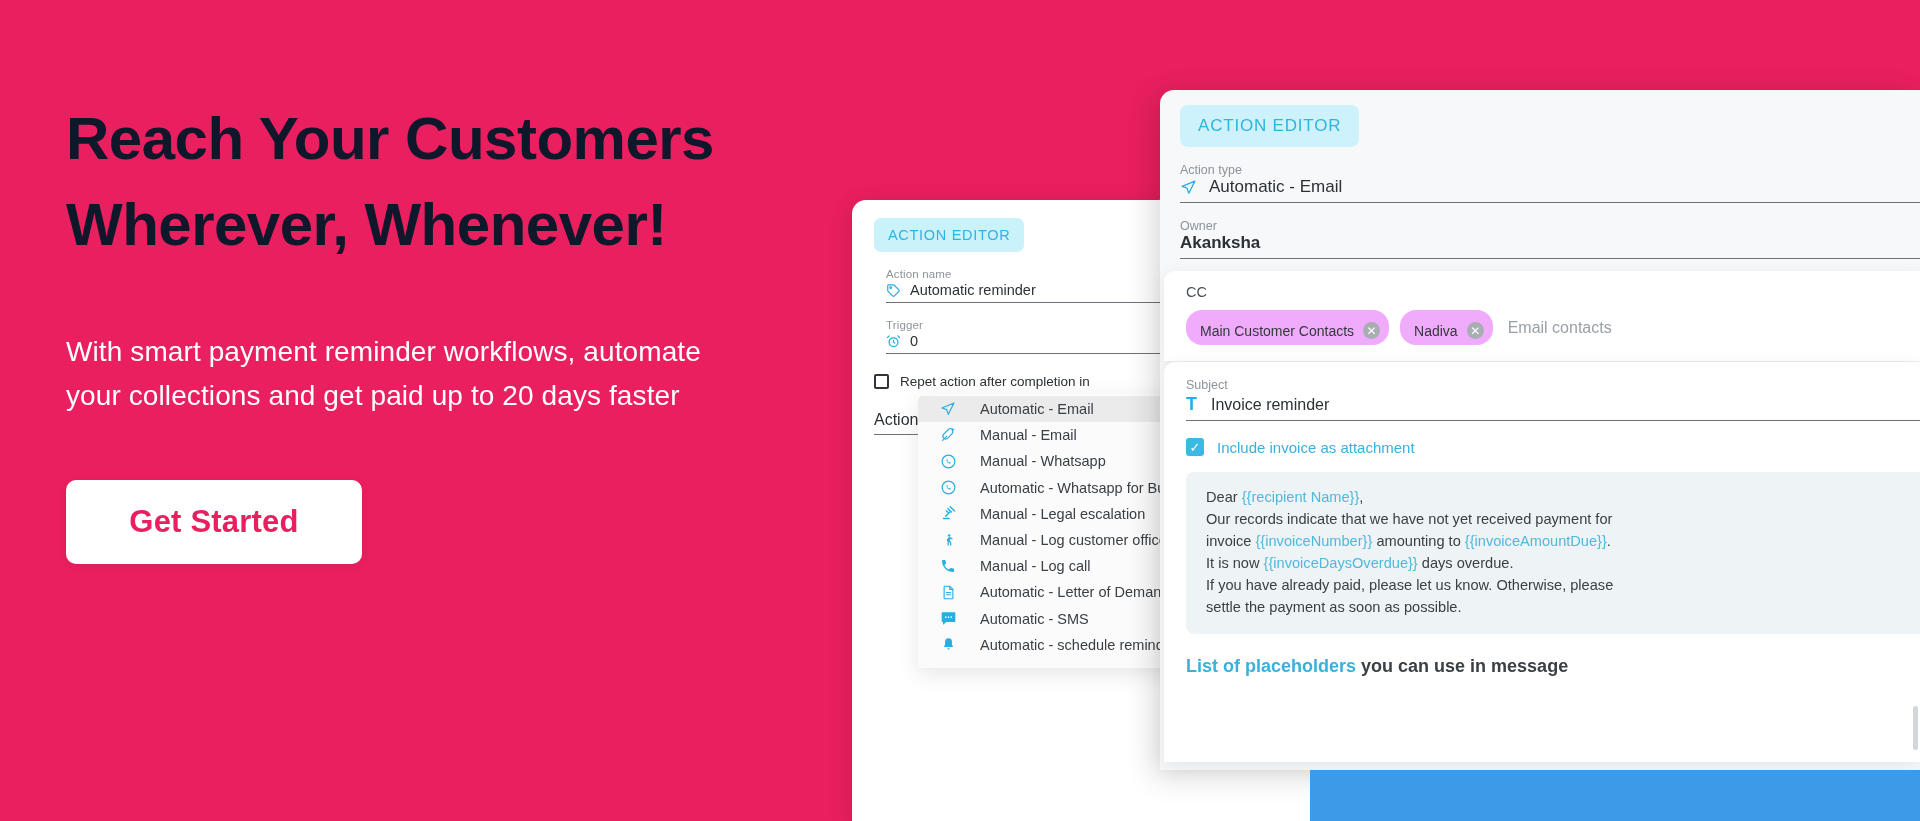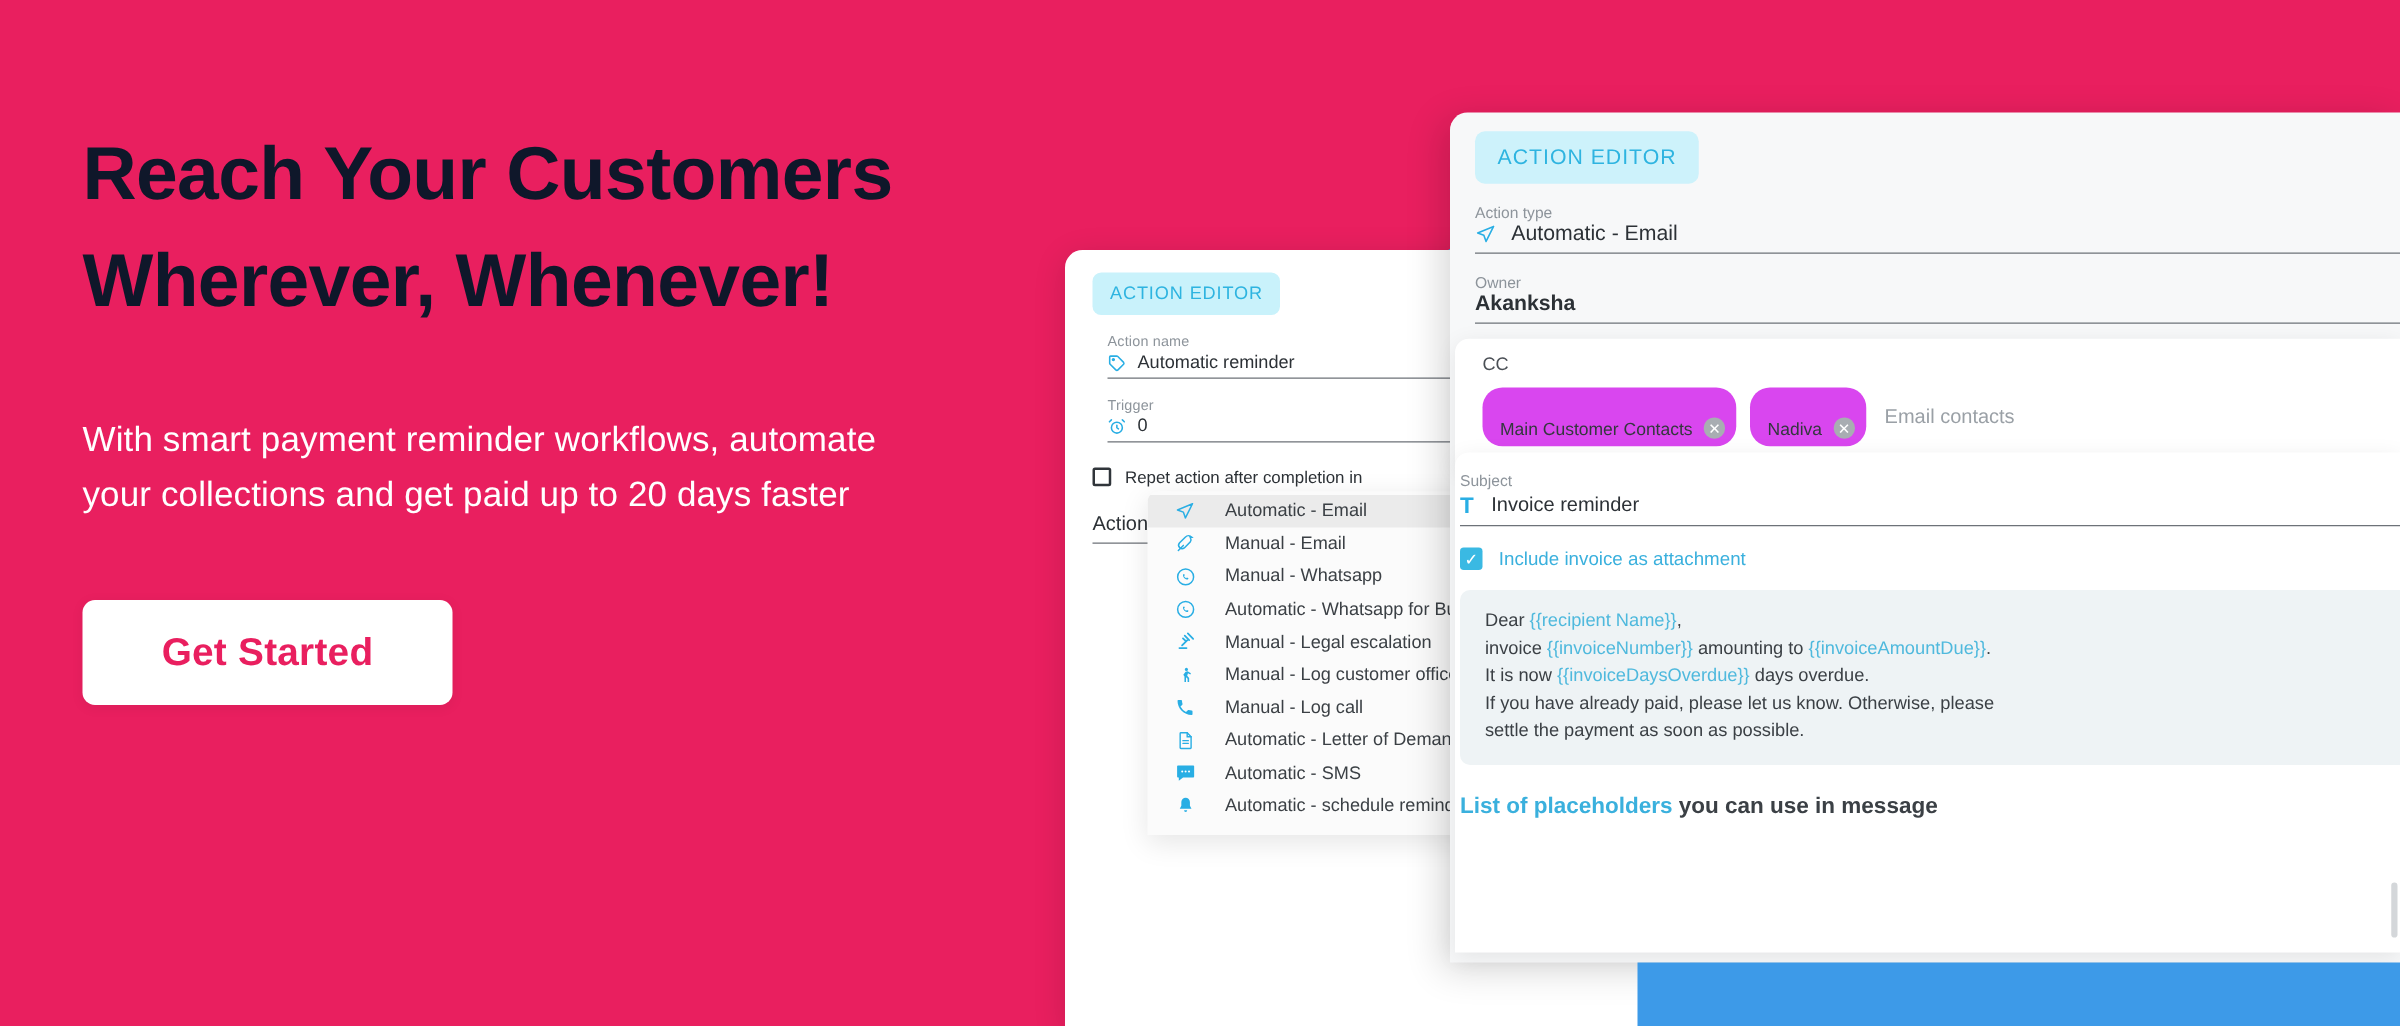--- a/index.html
+++ b/index.html
@@ -252,23 +252,23 @@
     background: #ffffff;
     border-radius: 11px 0 0 0;
     box-shadow: 0 4px 18px rgba(0,0,0,0.08);
     z-index: 22;
     padding: 13px 0 16px 22px;
   }
   .cc-label { font-size: 14.5px; color: #4a4f55; margin-bottom: 10px; }
   .chips { display: flex; align-items: center; gap: 11px; }
   .chip {
     display: inline-flex; align-items: center; gap: 9px;
-    background: #d946ef;
+    background: #f0abfc;
     border-radius: 16px;
-    padding: 24px 9px 6px 14px;
+    padding: 12px 9px 6px 14px;
     font-size: 14px;
     color: #33383d;
   }
   .chip-x {
     width: 17px; height: 17px; border-radius: 50%;
     background: #a8adb2; color: #fff;
     display: inline-flex; align-items: center; justify-content: center;
     font-size: 12px; line-height: 1;
   }
   .chip-placeholder { font-size: 16px; color: #9aa0a6; margin-left: 4px; }
@@ -277,21 +277,21 @@
   .subject-panel {
     position: absolute;
     left: 1164px;
     top: 362px;
     width: 756px;
     height: 400px;
     background: #ffffff;
     border-radius: 11px 0 0 0;
     box-shadow: 0 4px 18px rgba(0,0,0,0.08);
     z-index: 22;
-    padding: 16px 0 0 4px;
+    padding: 16px 0 0 22px;
   }
   .sp-label { font-size: 12.5px; color: #8d949b; }
   .sp-row {
     display: flex; align-items: center; gap: 14px;
     border-bottom: 1.4px solid #6d7278;
     padding-bottom: 5px;
     margin-top: 2px;
     margin-right: 0;
   }
   .sp-val { font-size: 16px; color: #2c3136; }
@@ -560,20 +560,23 @@
     <div class="attachrow">
       <span class="checkbox-on">✓</span>
       <span class="attach-label">Include invoice as attachment</span>
     </div>
 
     <div class="bodybox">
       <div class="bodyline">
         <span>Dear </span><span class="ph">{{recipient Name}}</span><span>,</span>
       </div>
       <div class="bodyline">
+        <span>Our records indicate that we have not yet received payment for</span>
+      </div>
+      <div class="bodyline">
         <span>invoice </span><span class="ph">{{invoiceNumber}}</span><span> amounting to </span><span class="ph">{{invoiceAmountDue}}</span><span>.</span>
       </div>
       <div class="bodyline">
         <span>It is now </span><span class="ph">{{invoiceDaysOverdue}}</span><span> days overdue.</span>
       </div>
       <div class="bodyline">
         <span>If you have already paid, please let us know. Otherwise, please</span>
       </div>
       <div class="bodyline">
         <span>settle the payment as soon as possible.</span>

